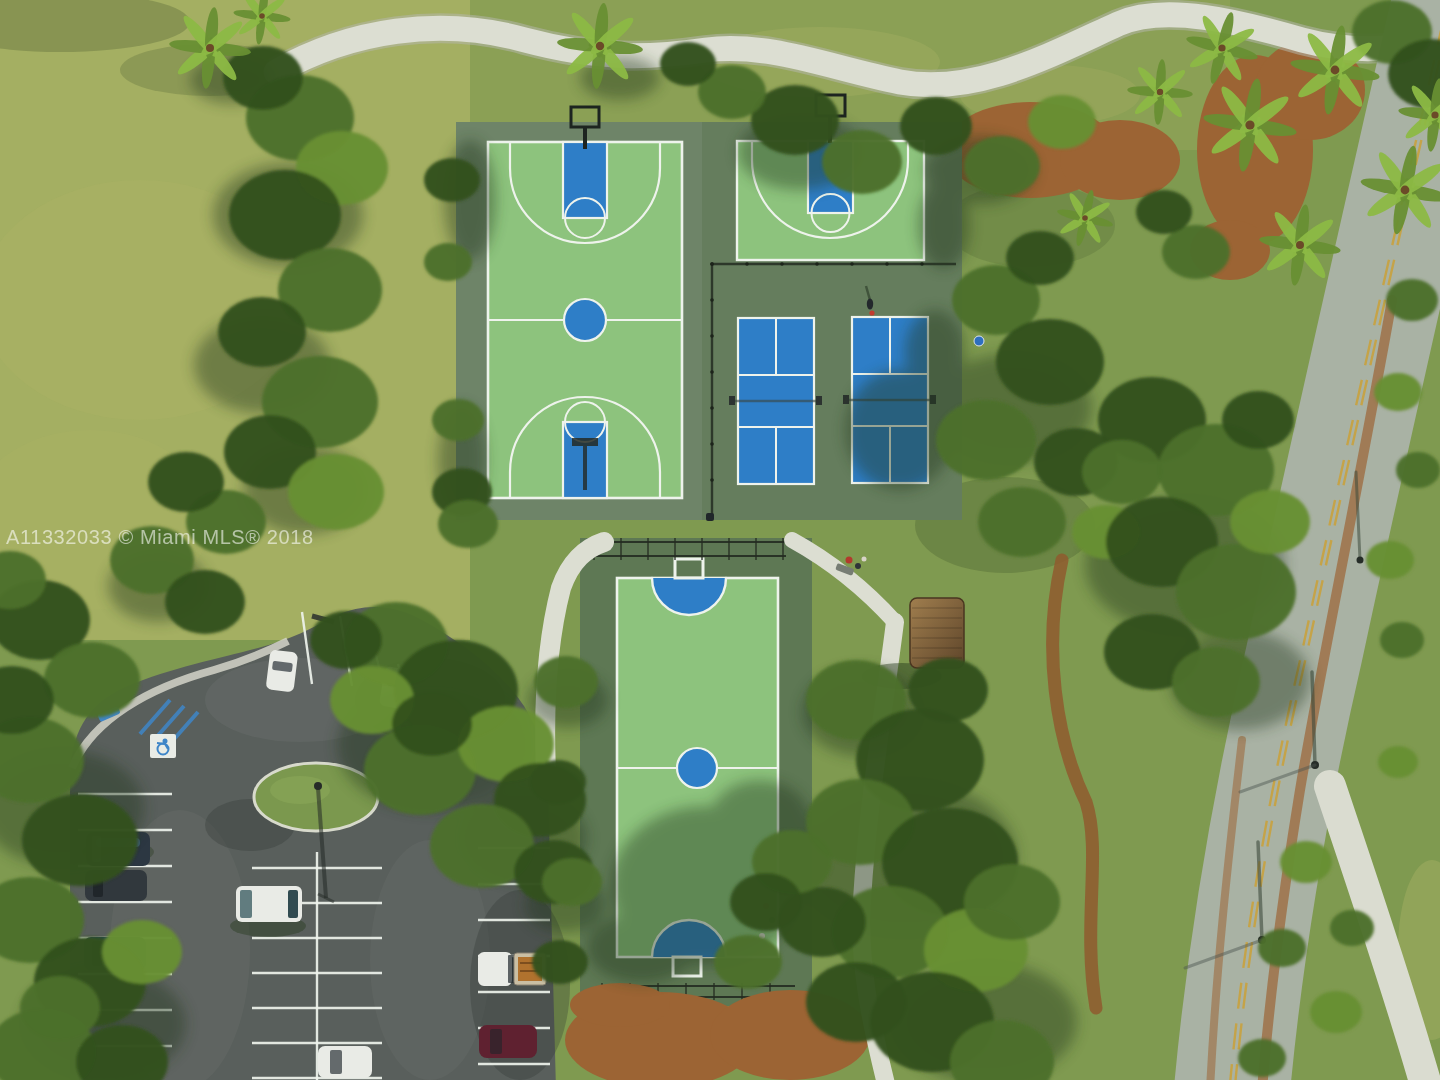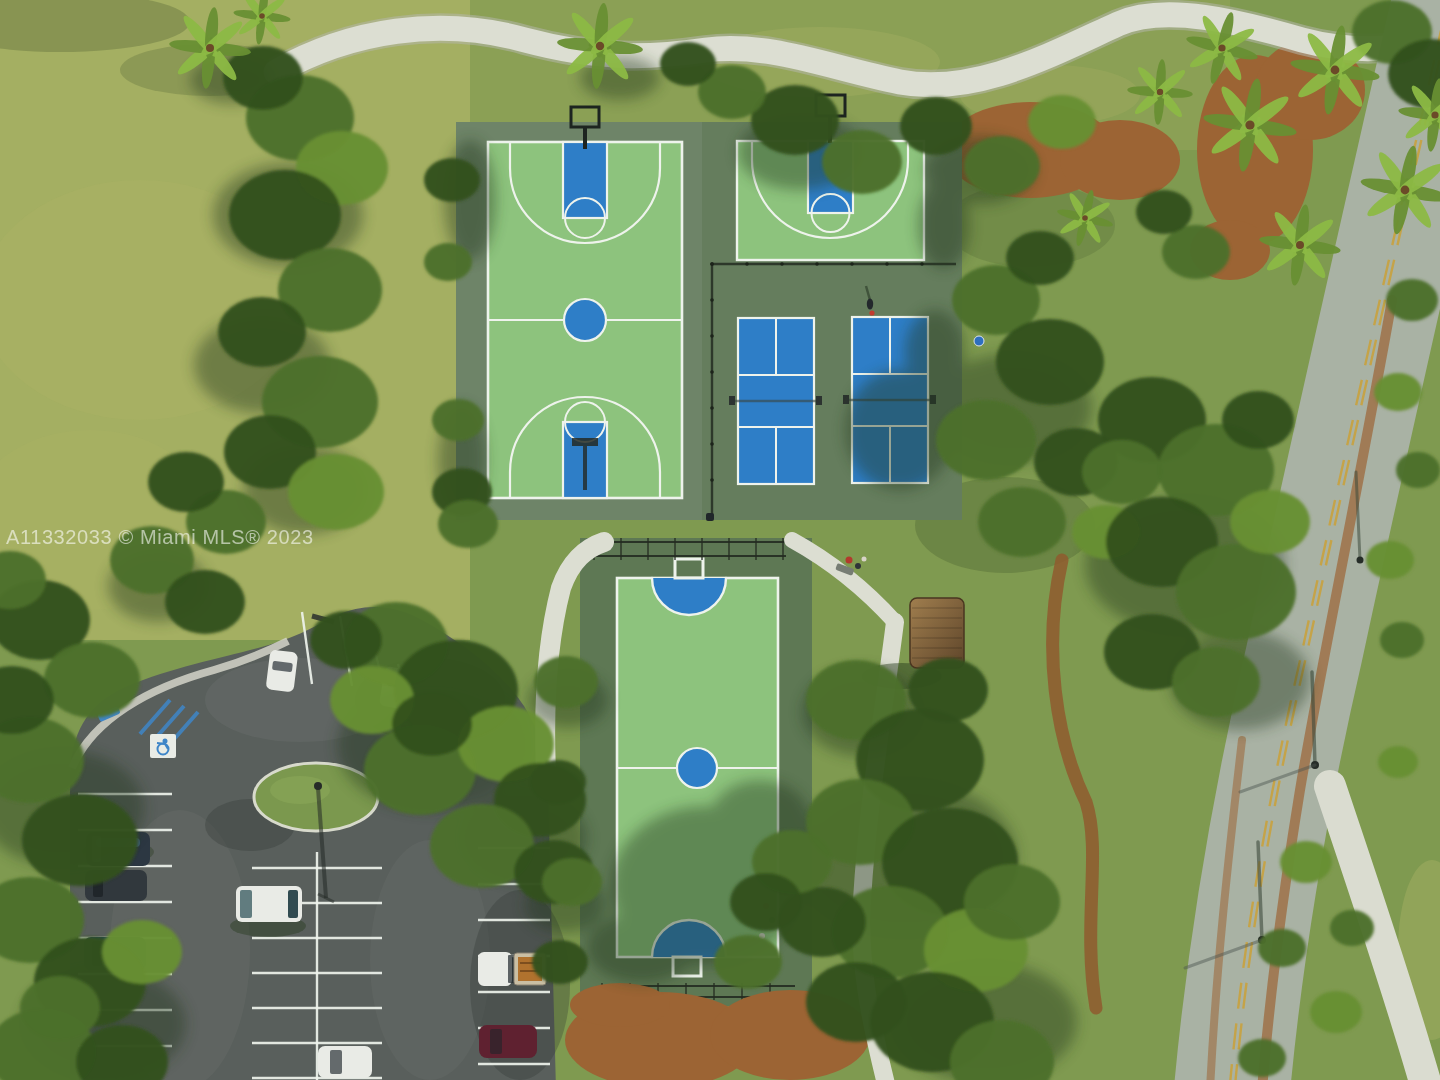--- a/index.html
+++ b/index.html
@@ -589,15 +589,15 @@
           <ellipse cx="0" cy="0" rx="18.2" ry="4.199999999999999" fill="var(--canopy-light)" transform="rotate(194) translate(10.5,0)" opacity="0.95"></ellipse>
           <ellipse cx="0" cy="0" rx="18.2" ry="4.199999999999999" fill="var(--palm)" transform="rotate(239) translate(10.5,0)" opacity="0.95"></ellipse>
           <ellipse cx="0" cy="0" rx="18.2" ry="4.199999999999999" fill="var(--canopy-light)" transform="rotate(284) translate(10.5,0)" opacity="0.95"></ellipse>
           <ellipse cx="0" cy="0" rx="18.2" ry="4.199999999999999" fill="var(--palm)" transform="rotate(329) translate(10.5,0)" opacity="0.95"></ellipse>
           <circle cx="0" cy="0" r="2.8" fill="var(--trunk)"></circle>
         </g>
       </g>
 </svg>
 
 <div class="watermark">
-  <span>A11332033 © Miami MLS® 2023</span>
+  <span>A11332033 © Miami MLS® 2018</span>
 </div>
 </div>
 
 </body></html>

